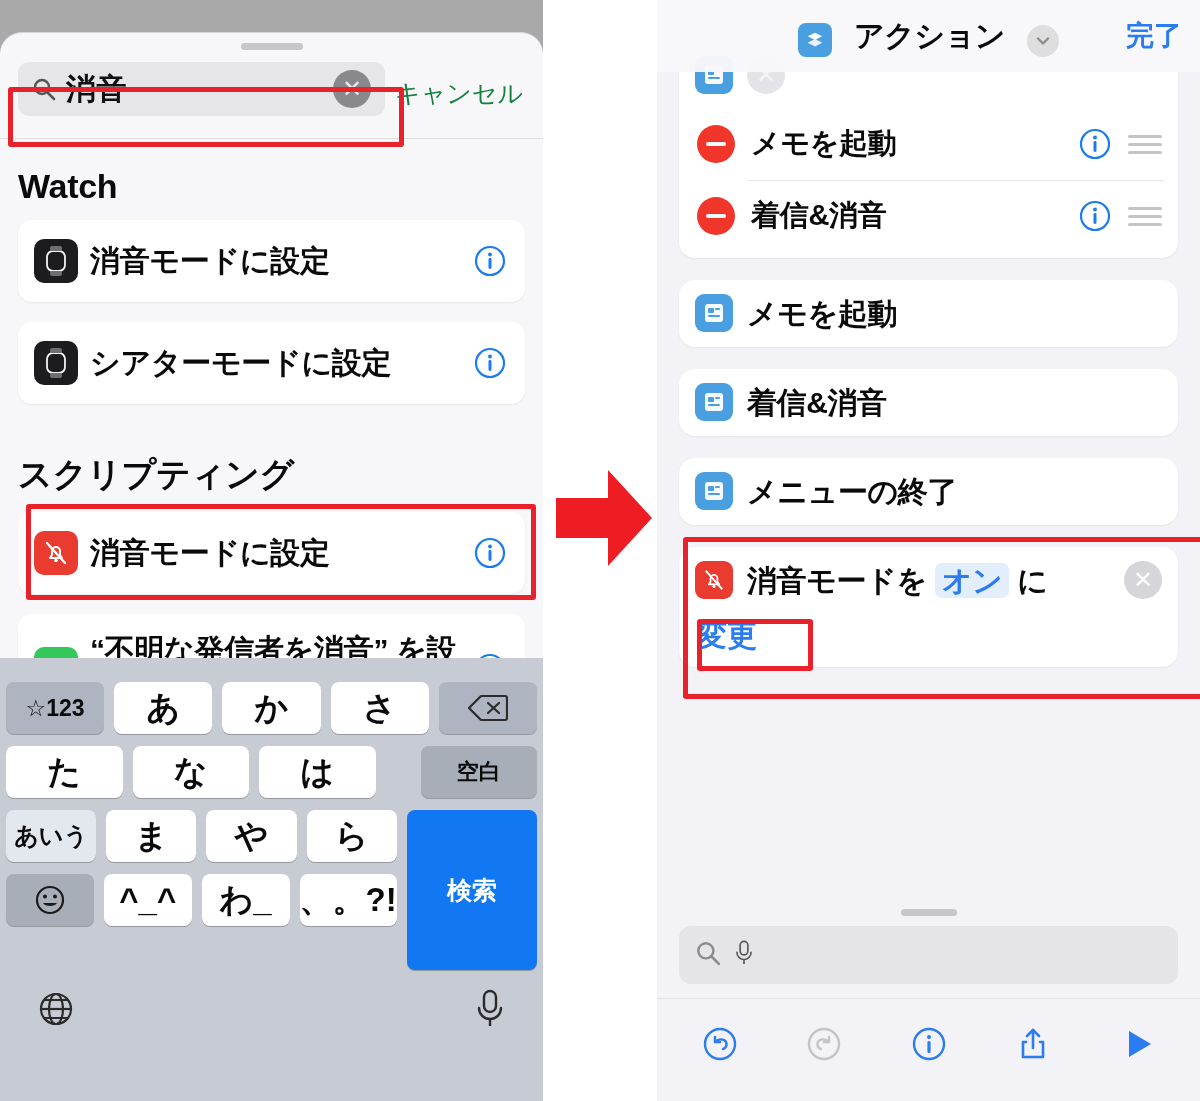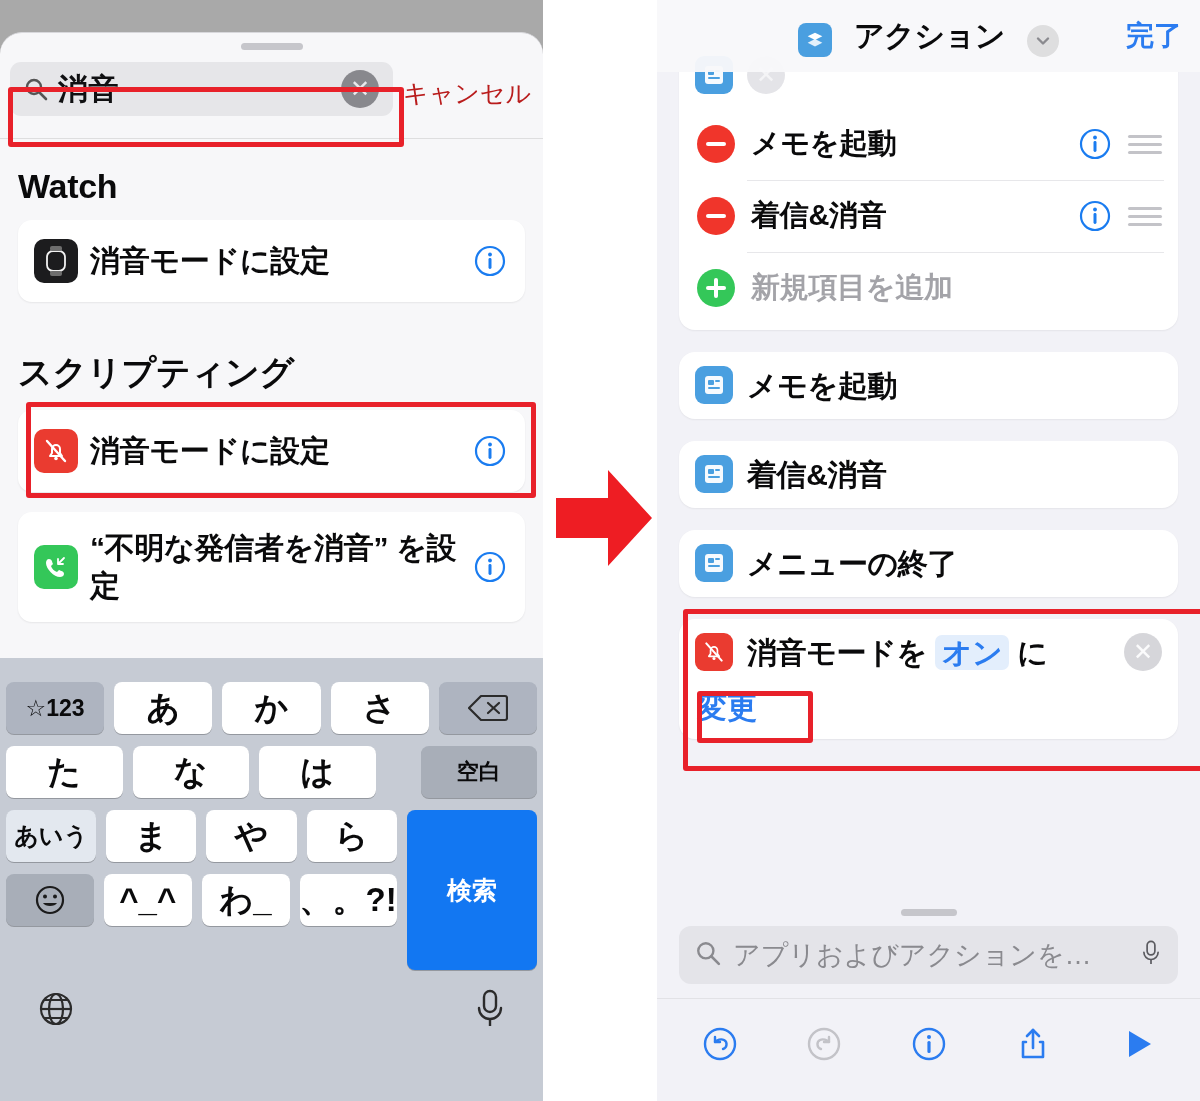--- a/index.html
+++ b/index.html
@@ -21,21 +21,21 @@
     background: #f7f7f9; border-top-left-radius: 22px; border-top-right-radius: 22px;
     border-top: 1px solid #d8d8dc;
     overflow: hidden;
   }
   .grabber {
     width: 62px; height: 7px; border-radius: 4px; background: #c6c6cb;
     margin: 10px auto 0 auto;
   }
   .search-row {
     display: flex; align-items: center; gap: 10px;
-    padding: 0 10px; margin-top: 12px; position: relative;
+    padding: 0 18px; margin-top: 12px; position: relative;
   }
   .search-box-wrap { position: relative; flex: 1 1 auto; }
   .search-box {
     display: flex; align-items: center; gap: 10px;
     background: #e6e6e9; border-radius: 11px; height: 54px; padding: 0 14px;
   }
   .search-highlight {
     position: absolute; left: 8px; top: 54px; width: 396px; height: 60px;
     border: 5px solid #e8212a; border-radius: 3px; pointer-events: none; z-index: 6;
   }
@@ -46,21 +46,21 @@
   .search-text {
     font-size: 30px; font-weight: 700; color: #101012; letter-spacing: 0.5px;
     white-space: nowrap; flex: 1 1 auto;
   }
   .clear-btn {
     width: 38px; height: 38px; border-radius: 50%; background: #88888d;
     color: #e9e9ec; font-size: 24px; line-height: 38px; text-align: center;
     flex: none; font-weight: 400;
   }
   .cancel-link {
-    font-size: 25px; color: #b91c1c; white-space: nowrap; font-weight: 500;
+    font-size: 25px; color: #15803d; white-space: nowrap; font-weight: 500;
     padding-right: 2px;
     margin-top: 8px;
   }
   .divider { height: 1px; background: #dededf; margin-top: 22px; }
 
   .section-title {
     font-size: 34px; font-weight: 800; color: #0a0a0b;
     padding: 28px 18px 14px 18px; letter-spacing: -0.3px;
   }
   .result-card {
@@ -253,20 +253,37 @@
         <span class="label">消音モードに設定</span>
         <span class="info-btn">
           <svg width="34" height="34" viewBox="0 0 34 34">
               <circle cx="17" cy="17" r="14" fill="none" stroke="#1a7cf0" stroke-width="2.2"></circle>
               <circle cx="17" cy="10.5" r="1.9" fill="#1a7cf0"></circle>
               <rect x="15.5" y="14" width="3" height="11" rx="1.4" fill="#1a7cf0"></rect>
             </svg>
         </span>
       </div>
 
+      <div class="result-card">
+        <span class="app-icon icon-watch">
+          <svg width="26" height="30" viewBox="0 0 26 30">
+              <rect x="4" y="5" width="18" height="20" rx="6" fill="none" stroke="#f2f2f2" stroke-width="1.8"></rect>
+              <rect x="7" y="0" width="12" height="5" rx="2" fill="#6e6e6e"></rect>
+              <rect x="7" y="25" width="12" height="5" rx="2" fill="#6e6e6e"></rect>
+            </svg>
+        </span>
+        <span class="label">シアターモードに設定</span>
+        <span class="info-btn">
+          <svg width="34" height="34" viewBox="0 0 34 34">
+              <circle cx="17" cy="17" r="14" fill="none" stroke="#1a7cf0" stroke-width="2.2"></circle>
+              <circle cx="17" cy="10.5" r="1.9" fill="#1a7cf0"></circle>
+              <rect x="15.5" y="14" width="3" height="11" rx="1.4" fill="#1a7cf0"></rect>
+            </svg>
+        </span>
+      </div>
 
       <div class="section-title">スクリプティング</div>
 
       <div class="result-card">
         <div class="row-highlight"></div>
         <span class="app-icon icon-mute">
           <svg width="28" height="28" viewBox="0 0 28 28">
               <path d="M8 19h12l-2-3v-4a4 4 0 0 0-8 0v4z" fill="none" stroke="#fff" stroke-width="2" stroke-linejoin="round"></path>
               <circle cx="14" cy="21.5" r="1.8" fill="#fff"></circle>
               <line x1="5" y1="4" x2="23" y2="24" stroke="#fff" stroke-width="2.4" stroke-linecap="round"></line>
@@ -423,27 +440,20 @@
                   <circle cx="17" cy="10.5" r="1.9" fill="#1a7cf0"></circle>
                   <rect x="15.5" y="14" width="3" height="11" rx="1.4" fill="#1a7cf0"></rect>
                 </svg>
             </span>
             <span class="handle">
                 <i></i>
                 <i></i>
                 <i></i>
               </span>
           </div>
-          <div class="menu-row">
-            <span class="circ plus">
-                <span class="bar"></span>
-                <span class="bar v"></span>
-              </span>
-            <span class="menu-label dim">新規項目を追加</span>
-          </div>
         </div>
       </div>
 
       <div class="act-card">
         <div class="act-head">
           <span class="act-icon icon-script">
             <svg width="24" height="24" viewBox="0 0 24 24">
                 <rect x="3" y="3" width="18" height="18" rx="3" fill="#fff" opacity="0.95"></rect>
                 <rect x="6" y="7" width="6" height="5" rx="1" fill="#4a9fe0"></rect>
                 <rect x="13" y="7" width="5" height="2" rx="1" fill="#4a9fe0"></rect>
@@ -525,21 +535,20 @@
 
     <div class="r-bottom">
       <div class="mini-grabber"></div>
       <div class="bottom-search">
         <span>
           <svg width="26" height="26" viewBox="0 0 24 24">
               <circle cx="10" cy="10" r="7" fill="none" stroke="#8a8a8f" stroke-width="2.2"></circle>
               <line x1="15" y1="15" x2="22" y2="22" stroke="#8a8a8f" stroke-width="2.4" stroke-linecap="round"></line>
             </svg>
         </span>
-        <span class="bs-text">アプリおよびアクションを…</span>
         <span>
           <svg width="22" height="30" viewBox="0 0 34 42">
               <rect x="11" y="3" width="12" height="21" rx="6" fill="none" stroke="#5a5a5f" stroke-width="2.6"></rect>
               <path d="M6 20a11 11 0 0 0 22 0" fill="none" stroke="#5a5a5f" stroke-width="2.6" stroke-linecap="round"></path>
               <line x1="17" y1="31" x2="17" y2="38" stroke="#5a5a5f" stroke-width="2.6"></line>
             </svg>
         </span>
       </div>
       <div class="toolbar">
         <span class="tb-icon">

